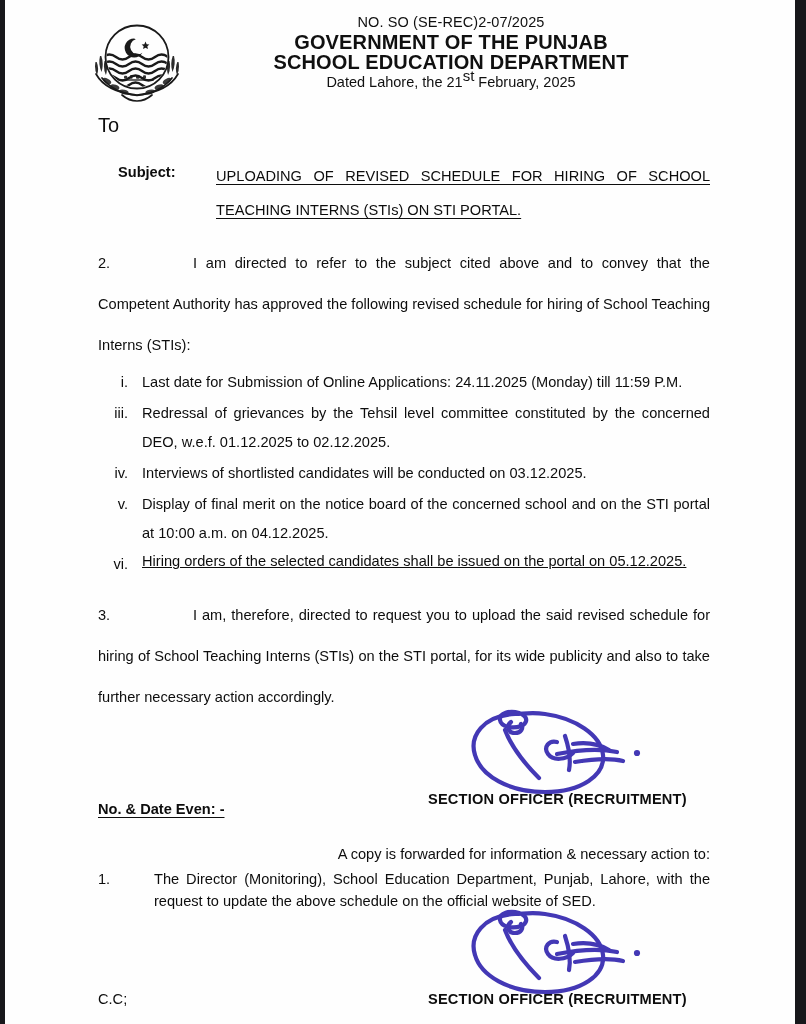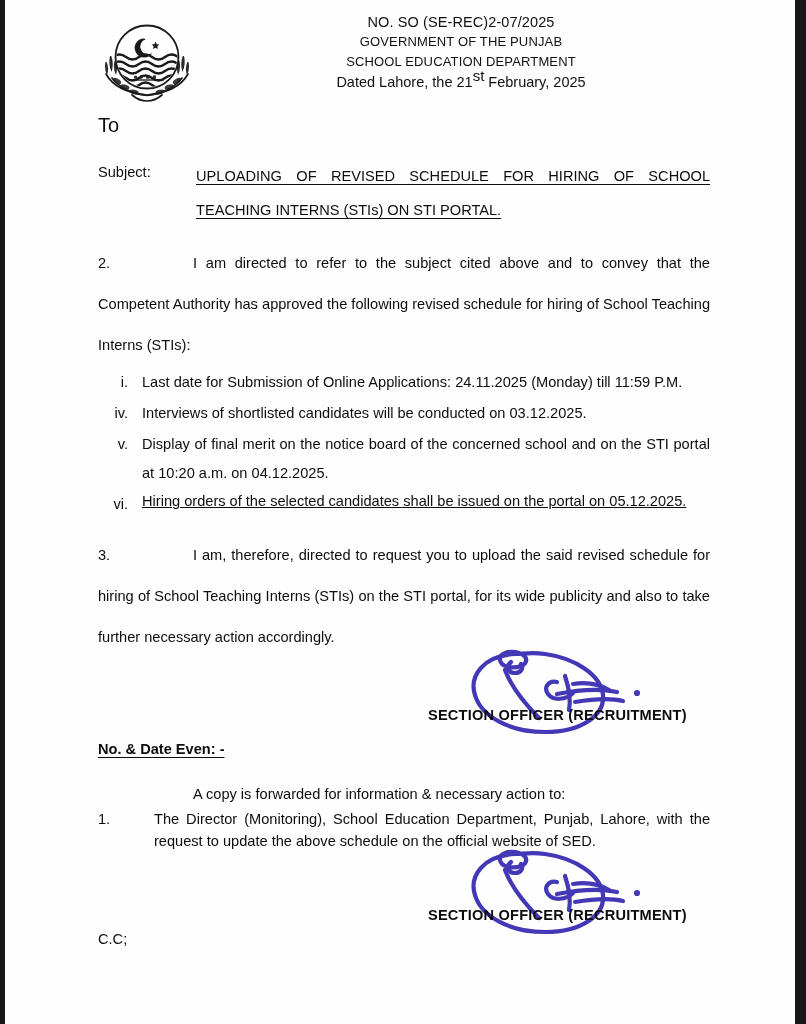--- a/index.html
+++ b/index.html
@@ -34,21 +34,21 @@
   .sheet {
     position: absolute;
     left: 5px; top: 0;
     width: 790px; height: 1024px;
     background: #fefefe;
   }
 
   
   .letterhead {
     position: absolute;
-    left: 93px; top: 12px;
+    left: 83px; top: 12px;
     width: 640px;
     display: flex;
     align-items: flex-start;
   }
   .emblem {
     width: 112px;
     flex: 0 0 112px;
     padding-top: 4px;
   }
   .emblem svg { display: block; }
@@ -57,22 +57,22 @@
     text-align: center;
     padding-right: 16px;
     color: #101010;
   }
   .hdr-no {
     font-size: 14.5px;
     line-height: 20px;
     letter-spacing: .1px;
   }
   .hdr-gov, .hdr-dept {
-    font-size: 13px;
-    font-weight: normal;
+    font-size: 20px;
+    font-weight: bold;
     line-height: 20px;
     letter-spacing: .15px;
   }
   .hdr-date {
     font-size: 14.5px;
     line-height: 21px;
   }
   .hdr-date sup {
     font-size: 15px;
     vertical-align: super;
@@ -95,22 +95,23 @@
     padding-left: 100px;
   }
   .addressee .bold { font-weight: bold; }
 
   .subject-row {
     margin-top: 20px;
     display: flex;
     align-items: flex-start;
   }
   .subject-label {
-    font-weight: normal;
+    font-weight: bold;
     flex: 0 0 98px;
+    margin-left: 20px;
   }
   .subject-text {
     flex: 1 1 auto;
     font-weight: normal;
     text-decoration: underline;
     text-underline-offset: 3px;
     text-align: justify;
     text-align-last: left;
     line-height: 34px;
   }
@@ -159,38 +160,39 @@
     position: absolute;
     left: 355px;
     top: -16px;
     width: 230px;
     height: 96px;
     pointer-events: none;
   }
   .sig-title {
     position: absolute;
     left: 330px;
-    top: 44px;
+    top: 68px;
     font-weight: bold;
     font-size: 14.6px;
     letter-spacing: .2px;
     white-space: nowrap;
     text-align: center;
   }
 
   .even-head {
     margin-top: 2px;
     font-weight: bold;
     text-decoration: underline;
     text-underline-offset: 3px;
     display: inline-block;
   }
   .copy-line {
     margin-top: 18px;
     padding-left: 95px;
+    text-align: right;
   }
   .fwd-list {
     margin: 0;
     padding: 0;
     list-style: none;
   }
   .fwd-list li {
     display: flex;
     align-items: flex-start;
     line-height: 22px;
@@ -295,26 +297,30 @@
     <div class="para">
       <span class="num">2.</span><span>I am directed to refer to the subject cited above and to convey that the Competent Authority has approved the following revised schedule for hiring of School Teaching Interns (STIs):</span>
     </div>
 
     <ul class="roman-list">
       <li>
         <span class="rn">i.</span>
         <span class="rtxt">Last date for Submission of Online Applications: 24.11.2025 (Monday) till 11:59 P.M.</span>
       </li>
       <li>
+        <span class="rn">iii.</span>
+        <span class="rtxt">Redressal of grievances by the Tehsil level committee constituted by the concerned DEO, w.e.f. 01.12.2025 to 02.12.2025.</span>
+      </li>
+      <li>
         <span class="rn">iv.</span>
         <span class="rtxt">Interviews of shortlisted candidates will be conducted on 03.12.2025.</span>
       </li>
       <li>
         <span class="rn">v.</span>
-        <span class="rtxt">Display of final merit on the notice board of the concerned school and on the STI portal at 10:20 a.m. on 04.12.2025.</span>
+        <span class="rtxt">Display of final merit on the notice board of the concerned school and on the STI portal at 10:00 a.m. on 04.12.2025.</span>
       </li>
       <li>
         <span class="rn">vi.</span>
         <span class="rtxt tight">Hiring orders of the selected candidates shall be issued on the portal on 05.12.2025.</span>
       </li>
     </ul>
 
     <div class="para">
       <span class="num">3.</span><span>I am, therefore, directed to request you to upload the said revised schedule for hiring of School Teaching Interns (STIs) on the STI portal, for its wide publicity and also to take further necessary action accordingly.</span>
     </div>

